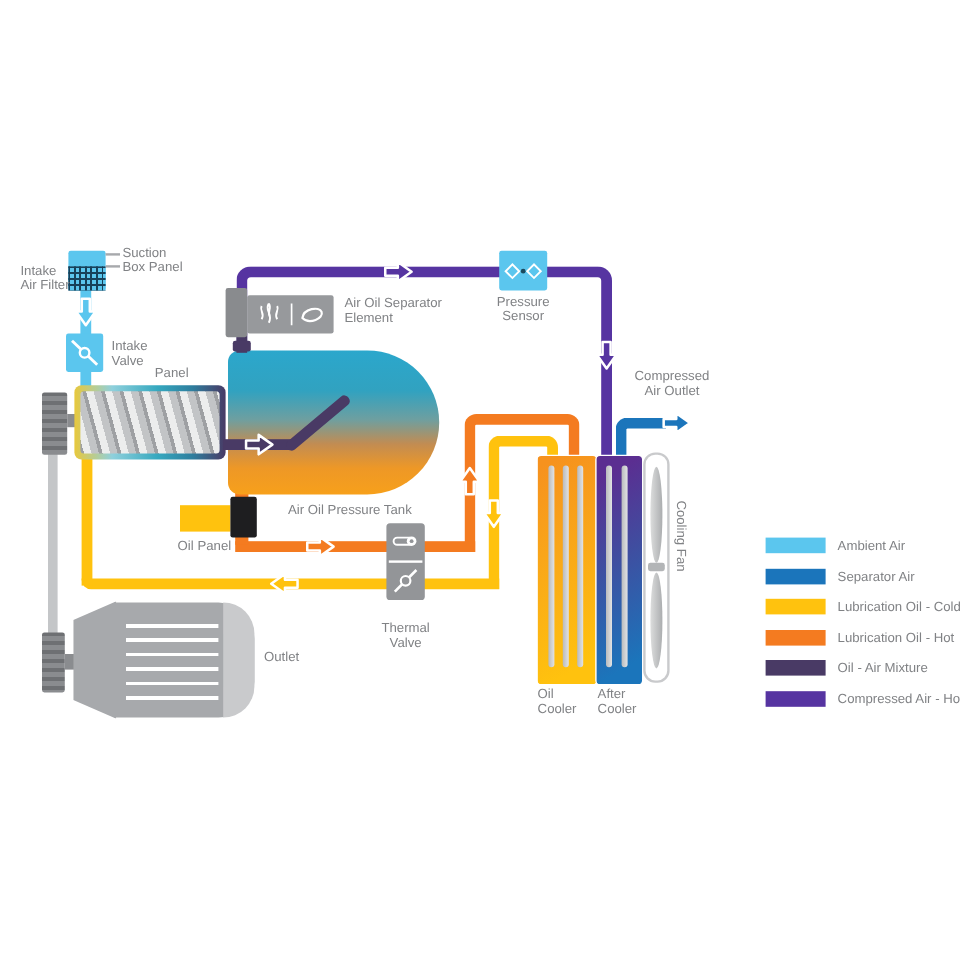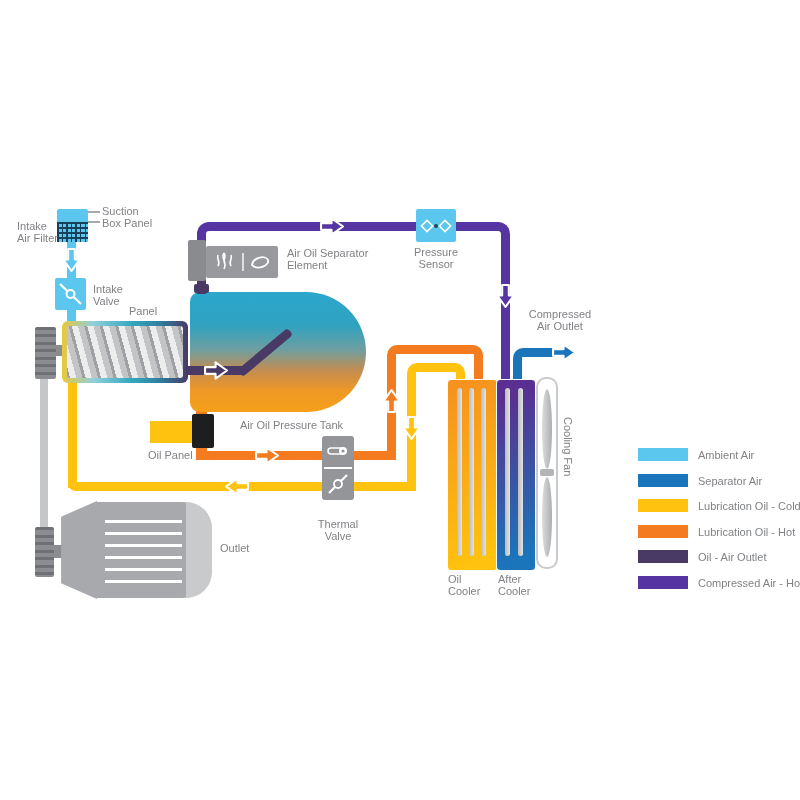--- a/index.html
+++ b/index.html
@@ -226,20 +226,20 @@
   <div class="legend-row" style="top:499px;">
     <span class="legend-swatch" style="background: rgb(255, 194, 14);"></span>
     <span class="legend-label">Lubrication Oil - Cold</span>
   </div>
   <div class="legend-row" style="top:525px;text-align:right;">
     <span class="legend-swatch" style="background: rgb(244, 123, 32);"></span>
     <span class="legend-label">Lubrication Oil - Hot</span>
   </div>
   <div class="legend-row" style="top:550px;">
     <span class="legend-swatch" style="background: rgb(73, 58, 101);"></span>
-    <span class="legend-label">Oil - Air Outlet</span>
+    <span class="legend-label">Oil - Air Mixture</span>
   </div>
   <div class="legend-row" style="top:576px;">
     <span class="legend-swatch" style="background: rgb(86, 52, 161);"></span>
     <span class="legend-label">Compressed Air - Hot</span>
   </div>
 
 </div>
 
 </body></html>

